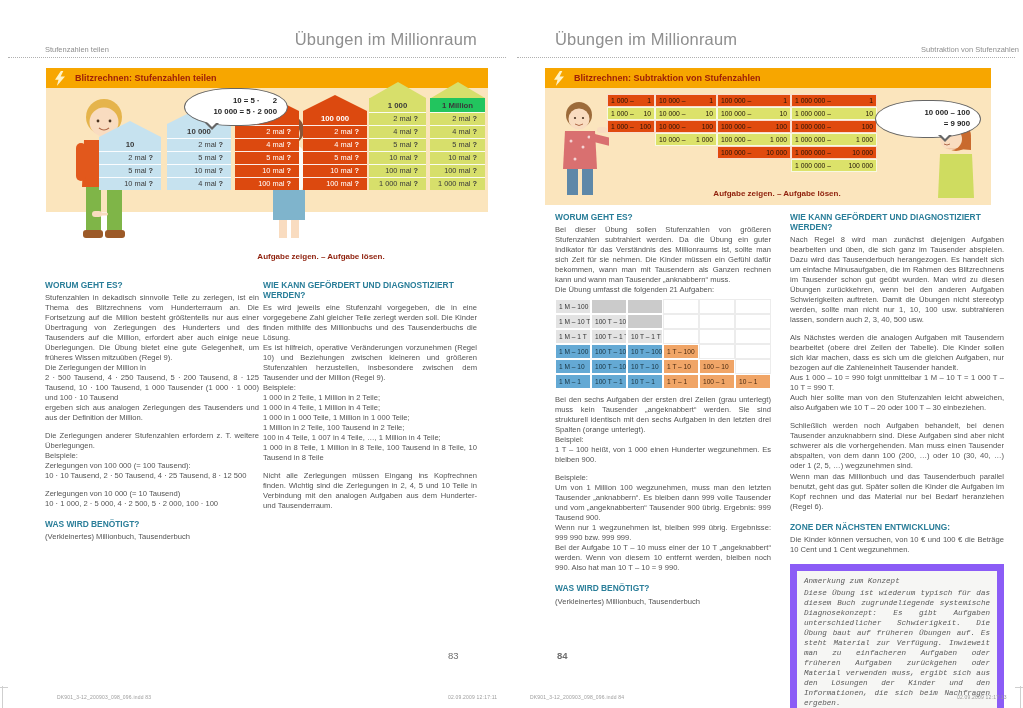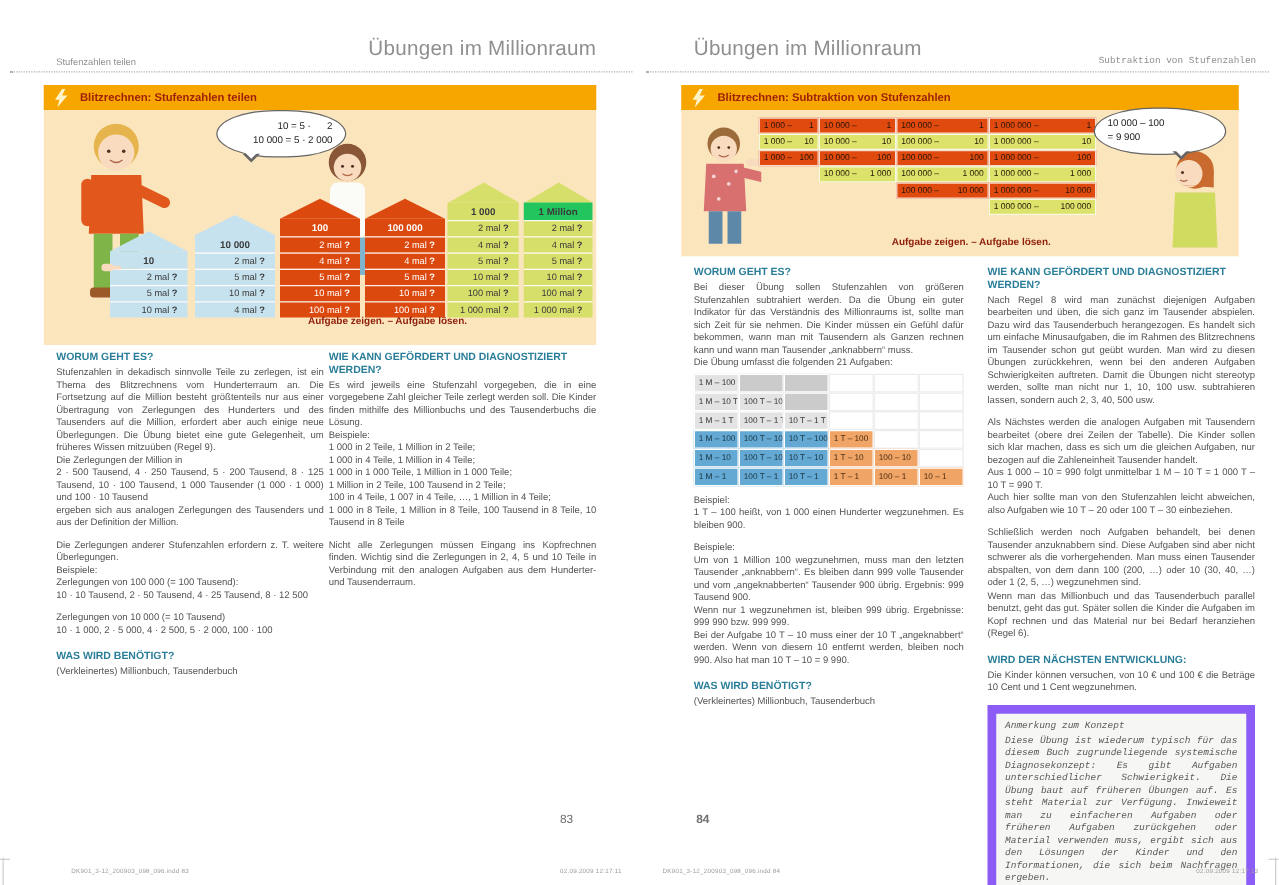--- a/index.html
+++ b/index.html
@@ -19,21 +19,21 @@
   .house{position:absolute;}
   .roof{width:0;height:0;margin:0 auto;}
   .hrow{box-sizing:border-box;height:13px;line-height:12px;font-size:7.4px;text-align:right;
         padding-right:8px;border-top:1px solid rgba(255,255,255,.9);}
   .hrow b{font-weight:bold;}
   .htitle{height:14px;line-height:15px;font-weight:bold;font-size:7.8px;text-align:center;border-top:none;padding-right:0;}
   .h-red .hrow{color:#fff;}
   .h-blue .hrow,.h-green .hrow{color:#3a3a3a;}
   
   .bubble{position:absolute;background:#fff;border:1.2px solid #666;border-radius:50% / 55%;
-          display:flex;flex-direction:column;justify-content:center;font-size:7.8px;color:#222;line-height:1.35;overflow:visible;}
+          display:flex;flex-direction:column;justify-content:center;font-size:7.8px;color:#222;line-height:1.35;overflow:visible;font-weight:bold;}
   .bubble .bl{padding:0 10px;}
   .tail-g{position:absolute;width:0;height:0;border:7px solid transparent;border-top-color:#666;bottom:-12px;}
   .tail-w{position:absolute;width:0;height:0;border:6px solid transparent;border-top-color:#fff;bottom:-8px;}
   
   .stbl{position:absolute;}
   .strow{display:flex;}
   .stcell{box-sizing:border-box;height:13px;border:1px solid rgba(255,255,255,.8);display:flex;
           justify-content:space-between;align-items:center;padding:0 3px;font-size:6.8px;color:#211308;white-space:nowrap;}
   
   .col{position:absolute;font-size:7.6px;color:#545454;line-height:1.32;text-align:justify;}
@@ -57,21 +57,21 @@
 </head>
 <body>
 
 <div class="canvas">
 
   <div class="page" style="left:0;width:511px;">
     <div class="hdr-small" style="left:45px;top:45px;">Stufenzahlen teilen</div>
     <div class="hdr-big" style="right:34px;top:30px;">Übungen im Millionraum</div>
     <div class="dotline" style="left:8px;top:57px;width:498px;"></div>
 
-    <div class="obox" style="left:35px;top:68px;width:442px;height:208px;">
+    <div class="obox" style="left:46px;top:68px;width:442px;height:144px;">
       <div class="banner">
         <svg class="bolt" viewBox="0 0 12 18">
           <polygon points="7,0 0,10.5 4.2,10.5 2.2,18 12,6.5 6.8,6.5 10,0" fill="#FFF3C8"></polygon>
         </svg>
         <span class="banner-t">Blitzrechnen: Stufenzahlen teilen</span>
       </div>
 
       <svg class="fig" style="left:215px;top:46px;" width="56" height="132" viewBox="0 0 56 132">
         <circle cx="28" cy="16" r="15" fill="#8A5638"></circle>
         <circle cx="28" cy="20" r="11" fill="#F9DCC0"></circle>
@@ -183,39 +183,40 @@
         <div class="para">10 · 10 Tausend, 2 · 50 Tausend, 4 · 25 Tausend, 8 · 12 500</div>
         <div class="gap"></div>
         <div class="para">Zerlegungen von 10 000 (= 10 Tausend)</div>
         <div class="para">10 · 1 000, 2 · 5 000, 4 · 2 500, 5 · 2 000, 100 · 100</div>
         <div class="sect-h">WAS WIRD BENÖTIGT?</div>
         <div class="para">(Verkleinertes) Millionbuch, Tausenderbuch</div>
       </div>
     <div class="col" id="lpc2" style="left:263px;top:280px;width:214px;">
         <div class="sect-h first">WIE KANN GEFÖRDERT UND DIAGNOSTIZIERT WERDEN?</div>
         <div class="para">Es wird jeweils eine Stufenzahl vorgegeben, die in eine vorgegebene Zahl gleicher Teile zerlegt werden soll. Die Kinder finden mithilfe des Millionbuchs und des Tausenderbuchs die Lösung.</div>
+        <div class="para">Es ist hilfreich, operative Veränderungen vorzunehmen (Regel 10) und Beziehungen zwischen kleineren und größeren Stufenzahlen herzustellen, insbesondere zwischen dem Tausender und der Million (Regel 9).</div>
         <div class="para">Beispiele:</div>
         <div class="para">1 000 in 2 Teile, 1 Million in 2 Teile;</div>
         <div class="para">1 000 in 4 Teile, 1 Million in 4 Teile;</div>
         <div class="para">1 000 in 1 000 Teile, 1 Million in 1 000 Teile;</div>
         <div class="para">1 Million in 2 Teile, 100 Tausend in 2 Teile;</div>
         <div class="para">100 in 4 Teile, 1 007 in 4 Teile, …, 1 Million in 4 Teile;</div>
         <div class="para">1 000 in 8 Teile, 1 Million in 8 Teile, 100 Tausend in 8 Teile, 10 Tausend in 8 Teile</div>
         <div class="gap"></div>
         <div class="para">Nicht alle Zerlegungen müssen Eingang ins Kopfrechnen finden. Wichtig sind die Zerlegungen in 2, 4, 5 und 10 Teile in Verbindung mit den analogen Aufgaben aus dem Hunderter- und Tausenderraum.</div>
       </div>
 
     <div class="pagenum" style="left:448px;top:650px;">83</div>
     <div class="pfoot" style="left:57px;top:694px;">DK901_3-12_200903_098_096.indd   83</div>
     <div class="pfoot" style="left:448px;top:694px;">02.09.2009   12:17:11</div>
   </div>
 
   <div class="page" style="left:511px;width:512px;">
     <div class="hdr-big" style="left:44px;top:30px;">Übungen im Millionraum</div>
-    <div class="hdr-small" style="right:18px;top:45px;font-family:Liberation Mono, monospace;">Subtraktion von Stufenzahlen</div>
+    <div class="hdr-small" style="right:4px;top:45px;">Subtraktion von Stufenzahlen</div>
     <div class="dotline" style="left:6px;top:57px;width:498px;"></div>
 
     <div class="obox" style="left:34px;top:68px;width:446px;height:137px;">
       <div class="banner">
         <svg class="bolt" viewBox="0 0 12 18">
           <polygon points="7,0 0,10.5 4.2,10.5 2.2,18 12,6.5 6.8,6.5 10,0" fill="#FFF3C8"></polygon>
         </svg>
         <span class="banner-t">Blitzrechnen: Subtraktion von Stufenzahlen</span>
       </div>
 
@@ -328,21 +329,21 @@
 
       <svg class="fig" style="left:373px;top:50px;" width="72" height="85" viewBox="0 0 72 85">
         <circle cx="38" cy="18" r="15" fill="#C96A2E"></circle>
         <circle cx="33" cy="21" r="11" fill="#F9DCC0"></circle>
         <path d="M27 30 Q48 34 53 18 L53 32 Z" fill="#C96A2E"></path>
         <circle cx="28" cy="20" r="1.2" fill="#4a3320"></circle>
         <path d="M26 26 Q29 28 32 26" stroke="#b06a4a" fill="none" stroke-width="1"></path>
         <path d="M22 36 L54 36 L56 80 L20 80 Z" fill="#CFDC60"></path>
       </svg>
 
-      <div class="bubble" style="left:330px;top:18px;width:104px;height:36px;align-items:flex-start;">
+      <div class="bubble" style="left:330px;top:32px;width:104px;height:36px;align-items:flex-end;">
         <div class="bl">10 000 – 100</div>
         <div class="bl">= 9 900</div>
         <div class="tail-g" style="left:62px;"></div>
         <div class="tail-w" style="left:63px;"></div>
       </div>
 
       <div class="caption" style="left:112px;top:121px;width:240px;">Aufgabe zeigen. – Aufgabe lösen.</div>
     </div>
 
     <div class="col" id="rpc1" style="left:44px;top:212px;width:216px;">
@@ -392,41 +393,42 @@
           </div>
           <div class="tgrow">
             <div class="tgcell" style="background: rgb(100, 169, 212); color: rgb(23, 50, 63);">1 M – 1</div>
             <div class="tgcell" style="background: rgb(100, 169, 212); color: rgb(23, 50, 63);">100 T – 1</div>
             <div class="tgcell" style="background: rgb(100, 169, 212); color: rgb(23, 50, 63);">10 T – 1</div>
             <div class="tgcell" style="background: rgb(240, 165, 103); color: rgb(74, 42, 16);">1 T – 1</div>
             <div class="tgcell" style="background: rgb(240, 165, 103); color: rgb(74, 42, 16);">100 – 1</div>
             <div class="tgcell" style="background: rgb(240, 165, 103); color: rgb(74, 42, 16);">10 – 1</div>
           </div>
         </div>
+        <div class="para">Bei den sechs Aufgaben der ersten drei Zeilen (grau unterlegt) muss kein Tausender „angeknabbert“ werden. Sie sind strukturell identisch mit den sechs Aufgaben in den letzten drei Spalten (orange unterlegt).</div>
         <div class="para">Beispiel:</div>
         <div class="para">1 T – 100 heißt, von 1 000 einen Hunderter wegzunehmen. Es bleiben 900.</div>
         <div class="gap"></div>
         <div class="para">Beispiele:</div>
         <div class="para">Um von 1 Million 100 wegzunehmen, muss man den letzten Tausender „anknabbern“. Es bleiben dann 999 volle Tausender und vom „angeknabberten“ Tausender 900 übrig. Ergebnis: 999 Tausend 900.</div>
         <div class="para">Wenn nur 1 wegzunehmen ist, bleiben 999 übrig. Ergebnisse: 999 990 bzw. 999 999.</div>
         <div class="para">Bei der Aufgabe 10 T – 10 muss einer der 10 T „angeknabbert“ werden. Wenn von diesem 10 entfernt werden, bleiben noch 990. Also hat man 10 T – 10 = 9 990.</div>
         <div class="sect-h">WAS WIRD BENÖTIGT?</div>
         <div class="para">(Verkleinertes) Millionbuch, Tausenderbuch</div>
       </div>
     <div class="col" id="rpc2" style="left:279px;top:212px;width:214px;">
         <div class="sect-h first">WIE KANN GEFÖRDERT UND DIAGNOSTIZIERT WERDEN?</div>
         <div class="para">Nach Regel 8 wird man zunächst diejenigen Aufgaben bearbeiten und üben, die sich ganz im Tausender abspielen. Dazu wird das Tausenderbuch herangezogen. Es handelt sich um einfache Minusaufgaben, die im Rahmen des Blitzrechnens im Tausender schon gut geübt wurden. Man wird zu diesen Übungen zurückkehren, wenn bei den anderen Aufgaben Schwierigkeiten auftreten. Damit die Übungen nicht stereotyp werden, sollte man nicht nur 1, 10, 100 usw. subtrahieren lassen, sondern auch 2, 3, 40, 500 usw.</div>
         <div class="gap"></div>
         <div class="para">Als Nächstes werden die analogen Aufgaben mit Tausendern bearbeitet (obere drei Zeilen der Tabelle). Die Kinder sollen sich klar machen, dass es sich um die gleichen Aufgaben, nur bezogen auf die Zahleneinheit Tausender handelt.</div>
         <div class="para">Aus 1 000 – 10 = 990 folgt unmittelbar 1 M – 10 T = 1 000 T – 10 T = 990 T.</div>
         <div class="para">Auch hier sollte man von den Stufenzahlen leicht abweichen, also Aufgaben wie 10 T – 20 oder 100 T – 30 einbeziehen.</div>
         <div class="gap"></div>
         <div class="para">Schließlich werden noch Aufgaben behandelt, bei denen Tausender anzuknabbern sind. Diese Aufgaben sind aber nicht schwerer als die vorhergehenden. Man muss einen Tausender abspalten, von dem dann 100 (200, …) oder 10 (30, 40, …) oder 1 (2, 5, …) wegzunehmen sind.</div>
         <div class="para">Wenn man das Millionbuch und das Tausenderbuch parallel benutzt, geht das gut. Später sollen die Kinder die Aufgaben im Kopf rechnen und das Material nur bei Bedarf heranziehen (Regel 6).</div>
-        <div class="sect-h">WIRD DER NÄCHSTEN ENTWICKLUNG:</div>
+        <div class="sect-h">ZONE DER NÄCHSTEN ENTWICKLUNG:</div>
         <div class="para">Die Kinder können versuchen, von 10 € und 100 € die Beträge 10 Cent und 1 Cent wegzunehmen.</div>
         <div class="note">
           <div class="note-t">Anmerkung zum Konzept</div>
           <div class="note-b">Diese Übung ist wiederum typisch für das diesem Buch zugrundeliegende systemische Diagnosekonzept: Es gibt Aufgaben unterschiedlicher Schwierigkeit. Die Übung baut auf früheren Übungen auf. Es steht Material zur Verfügung. Inwieweit man zu einfacheren Aufgaben oder früheren Aufgaben zurückgehen oder Material verwenden muss, ergibt sich aus den Lösungen der Kinder und den Informationen, die sich beim Nachfragen ergeben.</div>
         </div>
       </div>
 
     <div class="pagenum" style="left:46px;top:650px;font-weight:bold;">84</div>
     <div class="pfoot" style="left:19px;top:694px;">DK901_3-12_200903_098_096.indd   84</div>
     <div class="pfoot" style="left:446px;top:694px;">02.09.2009   12:17:13</div>

